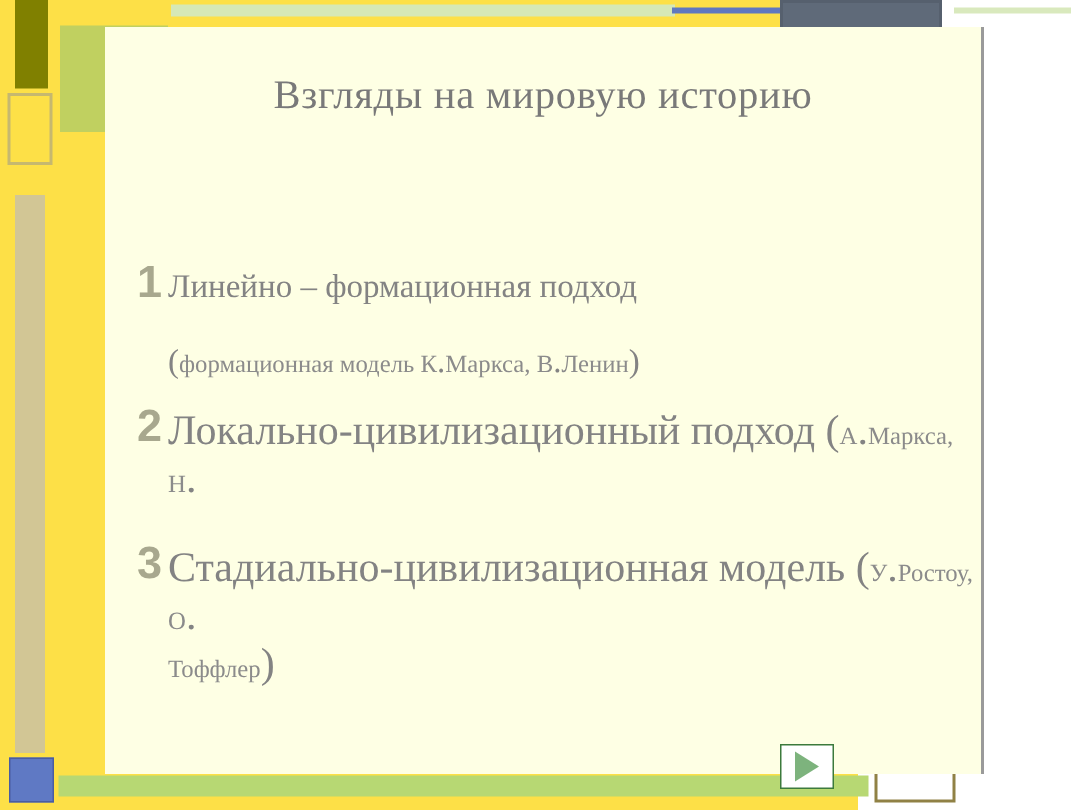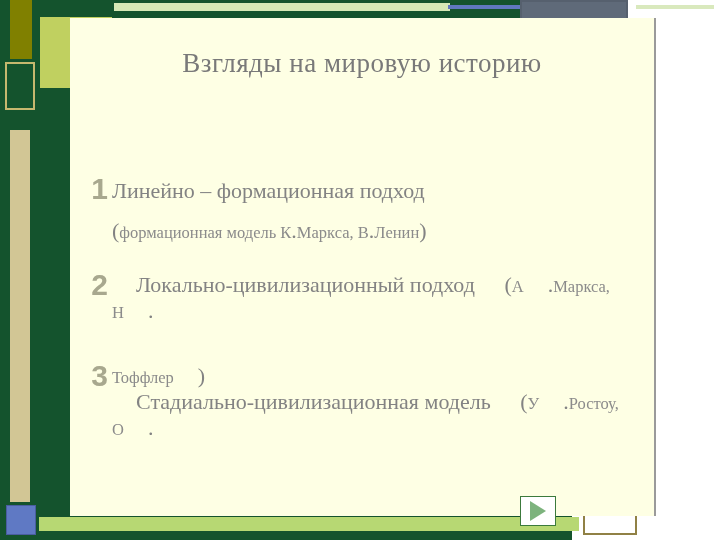--- a/index.html
+++ b/index.html
@@ -1,17 +1,17 @@
 <!DOCTYPE html>
 <html><head>
 <meta charset="utf-8">
 <style>
   * { margin: 0; padding: 0; box-sizing: border-box; }
   html, body { width: 720px; height: 540px; overflow: hidden; font-family: Georgia, 'Times New Roman', serif; background: #fff; }
-  .canvas { position: relative; width: 572px; height: 540px; background: #14532d; }
+  .canvas { position: relative; width: 572px; height: 540px; background: #fde047; }
 
   
   .deco { position: absolute; }
   .olive-bar      { left: 10px;  top: 0;    width: 22px; height: 59px;  background: #808000; }
   .lt-green-sq    { left: 40px;  top: 17px; width: 72px; height: 71px;  background: #c0d060; }
   .top-lt-lime    { left: 114px; top: 3px;  width: 336px; height: 8px;  background: #d6e8b6; }
   .top-blue-line  { left: 448px; top: 5px;  width: 72px; height: 4px;  background: #6078bf; }
   .top-dk-box     { left: 520px; top: 0;    width: 108px; height: 20px; border: 2px solid #56606e; background: #5f6a79; }
   .top-right-thin { left: 636px; top: 5px;  width: 78px; height: 4px;  background: #d9e9bd; }
   .left-beige-outline { left: 5px; top: 62px; width: 30px; height: 48px; border: 2px solid #c6b86f; background: transparent; }
@@ -60,25 +60,25 @@
   }
   .sub-line {
     font-size: 16.5px;
     color: #8b8b8b;
     line-height: 1.4;
   }
   .sub-line .paren { font-size: 22px; color: #838383; }
 
   
   .item1 { left: 42px; top: 158px; width: 540px; }
-  .item1 .sub-line { margin-top: 10px; }
+  .item1 .sub-line { margin-top: 20px; }
   .item2 { left: 42px; top: 254px; width: 540px; }
   .item3 { left: 42px; top: 345px; width: 540px; }
 
-  .mixed .big { font-size: 22px; color: #838383; margin-left: 24px; }
+  .mixed .big { font-size: 28px; color: #838383; }
   .mixed .sm  { font-size: 16.5px; color: #8b8b8b; }
 
   
   .fwd-btn {
     position: absolute;
     right: 16px; bottom: 14px;
     width: 36px; height: 30px;
     border: 1.6px solid #3c7a3c;
     background: #fff;
     display: flex; align-items: center; justify-content: center;
@@ -123,24 +123,24 @@
     <div class="item item2 mixed">
       <div class="num">2</div>
       <div>
         <span class="big">Локально-цивилизационный подход </span><span class="big">(</span><span class="sm">А</span><span class="big">.</span><span class="sm">Маркса, Н</span><span class="big">.</span>
       </div>
     </div>
 
     <div class="item item3 mixed">
       <div class="num">3</div>
       <div>
-        <span class="sm">Тоффлер</span><span class="big">)</span>
+        <span class="big">Стадиально-цивилизационная модель </span><span class="big">(</span><span class="sm">У</span><span class="big">.</span><span class="sm">Ростоу, О</span><span class="big">.</span>
       </div>
       <div>
-        <span class="big">Стадиально-цивилизационная модель </span><span class="big">(</span><span class="sm">У</span><span class="big">.</span><span class="sm">Ростоу, О</span><span class="big">.</span>
+        <span class="sm">Тоффлер</span><span class="big">)</span>
       </div>
     </div>
   </div>
 
   <div class="fwd-btn" title="Next">
     <div class="tri"></div>
   </div>
 
 </div>
 

